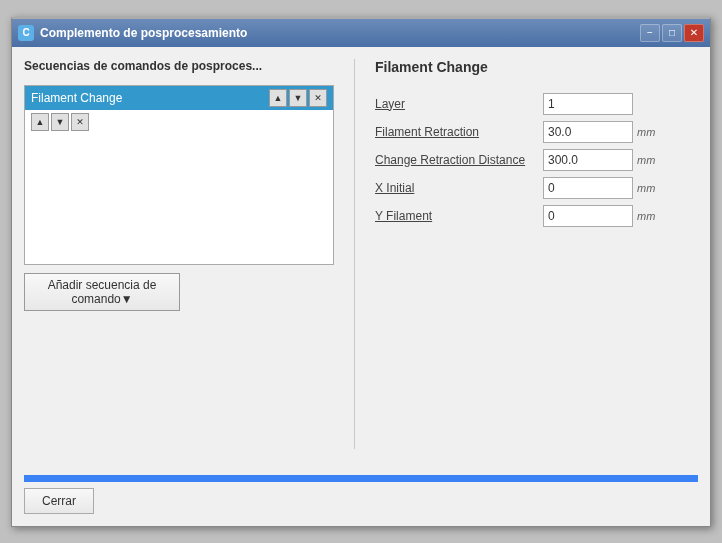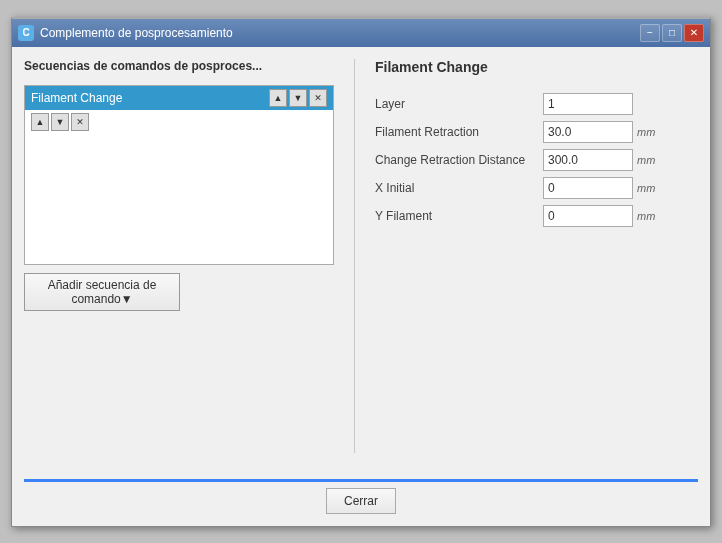--- a/index.html
+++ b/index.html
@@ -42,21 +42,21 @@
       align-items: center;
       justify-content: center;
       font-size: 10px;
       font-weight: bold;
       color: white;
       flex-shrink: 0;
     }
     .title-bar-text {
       flex: 1;
       font-size: 12px;
-      font-weight: normal;
+      font-weight: bold;
     }
     .title-bar-controls {
       display: flex;
       gap: 2px;
     }
     .title-btn {
       width: 20px;
       height: 18px;
       border: 1px solid rgba(255,255,255,0.3);
       background: rgba(255,255,255,0.1);
@@ -166,20 +166,21 @@
     .form-row {
       display: flex;
       align-items: center;
       gap: 8px;
     }
     .form-label {
       width: 160px;
       font-size: 12px;
       color: #444;
       text-align: left;
+      text-decoration: underline;
     }
     .form-input-group {
       display: flex;
       align-items: center;
       gap: 4px;
     }
     .form-input {
       width: 90px;
       height: 22px;
       border: 1px solid #aaa;
@@ -189,23 +190,23 @@
       color: #333;
     }
     .form-unit {
       font-size: 11px;
       color: #666;
       width: 24px;
       font-style: italic;
     }
     .footer {
       display: flex;
-      justify-content: center;
+      justify-content: flex-start;
       padding-top: 6px;
-      border-top: 3px solid #3b82f6;
+      border-top: 7px solid #3b82f6;
       margin-top: 4px;
     }
     .close-dialog-btn {
       padding: 5px 16px;
       border: 1px solid #aaa;
       background: linear-gradient(to bottom, #f8f8f8, #e8e8e8);
       font-size: 12px;
       cursor: pointer;
       color: #333;
       min-width: 70px;

